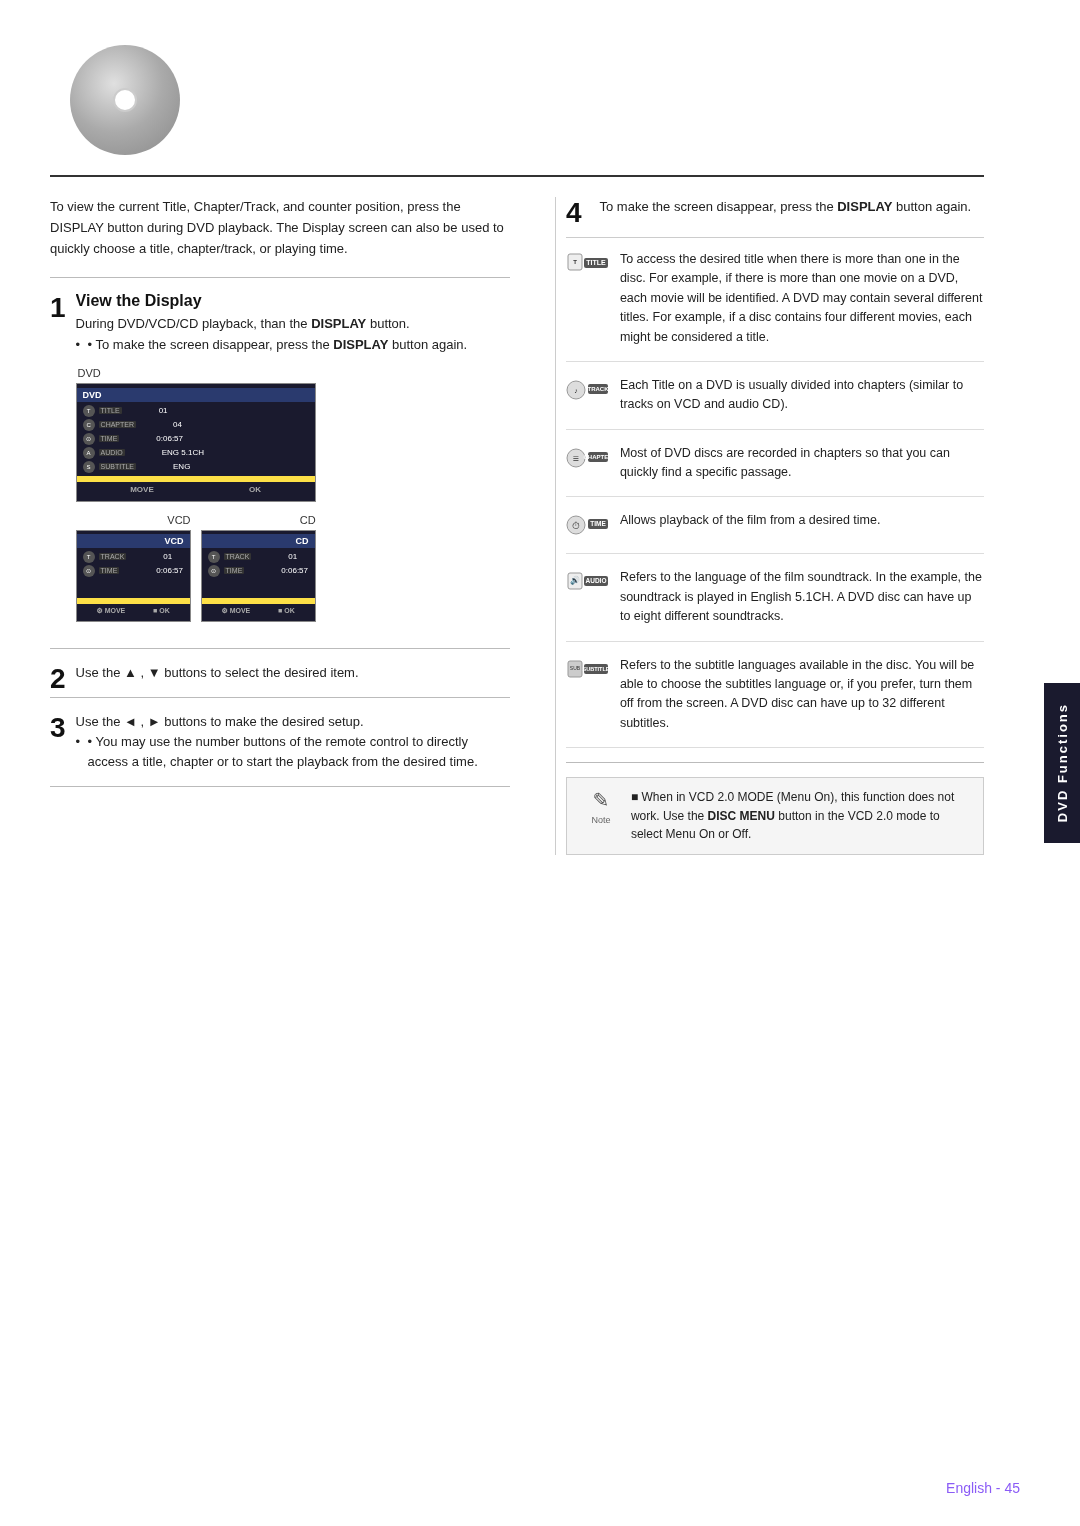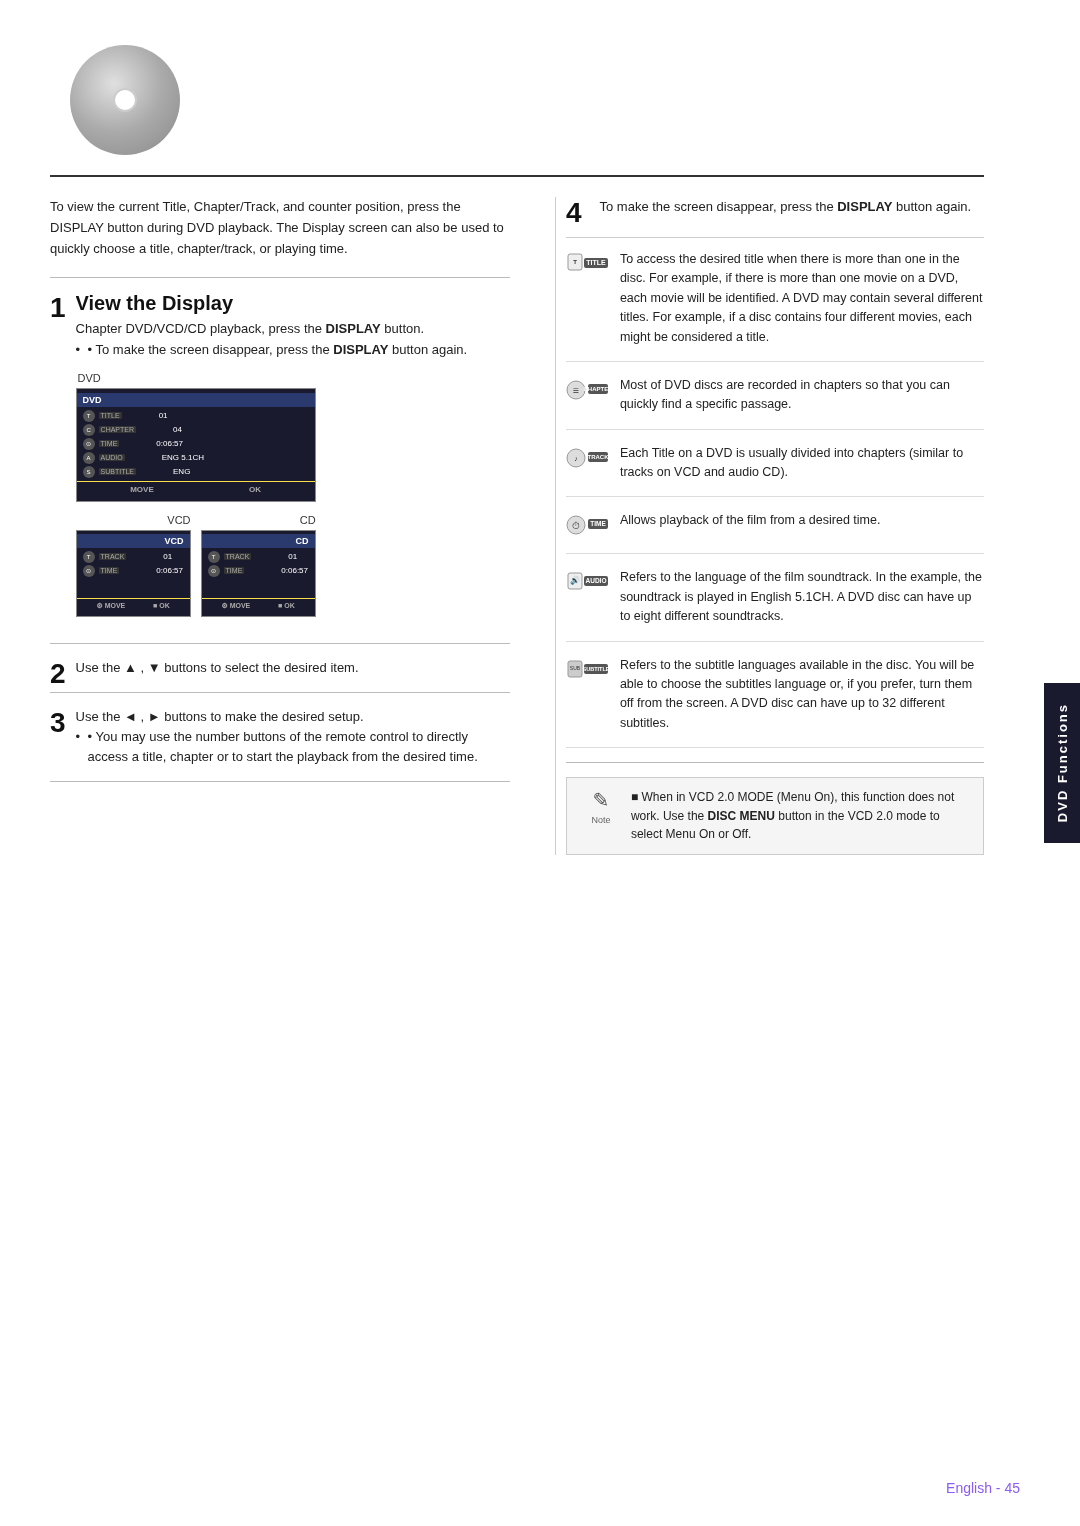--- a/index.html
+++ b/index.html
@@ -140,21 +140,21 @@
       margin-right: 10px;
       line-height: 1;
       margin-top: 2px;
     }
 
     .step-content {
       overflow: hidden;
     }
 
     .step-title {
-      font-size: 20px;
+      font-size: 16px;
       font-weight: 900;
       color: #111;
       margin-bottom: 4px;
     }
 
     .step-text {
       font-size: 13px;
       line-height: 1.55;
       color: #222;
     }
@@ -240,21 +240,21 @@
       color: #fff;
       font-size: 8px;
       padding-left: 33px;
     }
 
     .dvd-screen-footer {
       display: flex;
       justify-content: space-around;
       padding: 3px 6px;
       margin-top: 2px;
-      border-top: 1px solid #fde047;
+      border-top: 6px solid #fde047;
     }
 
     .dvd-screen-footer span {
       color: #aaa;
       font-size: 8px;
       font-weight: bold;
     }
 
     .small-screens-row {
       display: flex;
@@ -391,21 +391,21 @@
 
         <p class="intro-text">To view the current Title, Chapter/Track, and counter position, press the DISPLAY button during DVD playback. The Display screen can also be used to quickly choose a title, chapter/track, or playing time.</p>
 
         <hr class="divider-line">
 
         <div class="step">
           <span class="step-number">1</span>
           <div class="step-content">
             <div class="step-title">View the Display</div>
             <div class="step-text">
-              <span>Chapter DVD/VCD/CD playback, press the</span>
+              <span>During DVD/VCD/CD playback, than the</span>
               <strong>DISPLAY</strong>
               <span> button.</span>
             </div>
             <div class="bullet-item">
               <span>• To make the screen disappear, press the </span><strong>DISPLAY</strong><span> button again.</span>
             </div>
 
             <div class="display-mockups">
               <div class="mockup-label">DVD</div>
 
@@ -541,41 +541,41 @@
             </div>
             <div class="info-text">
               To access the desired title when there is more than one in the disc. For example, if there is more than one movie on a DVD, each movie will be identified. A DVD may contain several different titles. For example, if a disc contains four different movies, each might be considered a title.
             </div>
           </div>
 
           <div class="info-item">
             <div class="info-icon">
               <svg width="44" height="28">
                 <circle cx="10" cy="14" r="9" fill="#ddd" stroke="#999" stroke-width="1"></circle>
+                <text x="10" y="17" text-anchor="middle" font-size="7" fill="#333">♪</text>
+                <rect x="22" y="8" width="20" height="10" rx="2" fill="#555"></rect>
+                <text x="32" y="15" text-anchor="middle" font-size="6" fill="#fff" font-weight="bold">TRACK</text>
+              </svg>
+            </div>
+            <div class="info-text">
+              Each Title on a DVD is usually divided into chapters (similar to tracks on VCD and audio CD).
+            </div>
+          </div>
+
+          <div class="info-item">
+            <div class="info-icon">
+              <svg width="44" height="28">
+                <circle cx="10" cy="14" r="9" fill="#ddd" stroke="#999" stroke-width="1"></circle>
                 <text x="10" y="17" text-anchor="middle" font-size="7" fill="#333">☰</text>
                 <rect x="22" y="8" width="20" height="10" rx="2" fill="#555"></rect>
                 <text x="32" y="15" text-anchor="middle" font-size="6" fill="#fff" font-weight="bold">CHAPTER</text>
               </svg>
             </div>
             <div class="info-text">
               Most of DVD discs are recorded in chapters so that you can quickly find a specific passage.
-            </div>
-          </div>
-
-          <div class="info-item">
-            <div class="info-icon">
-              <svg width="44" height="28">
-                <circle cx="10" cy="14" r="9" fill="#ddd" stroke="#999" stroke-width="1"></circle>
-                <text x="10" y="17" text-anchor="middle" font-size="7" fill="#333">♪</text>
-                <rect x="22" y="8" width="20" height="10" rx="2" fill="#555"></rect>
-                <text x="32" y="15" text-anchor="middle" font-size="6" fill="#fff" font-weight="bold">TRACK</text>
-              </svg>
-            </div>
-            <div class="info-text">
-              Each Title on a DVD is usually divided into chapters (similar to tracks on VCD and audio CD).
             </div>
           </div>
 
           <div class="info-item">
             <div class="info-icon">
               <svg width="44" height="28">
                 <circle cx="10" cy="14" r="9" fill="#ddd" stroke="#999" stroke-width="1"></circle>
                 <text x="10" y="18" text-anchor="middle" font-size="10" fill="#333">⏱</text>
                 <rect x="22" y="8" width="20" height="10" rx="2" fill="#555"></rect>
                 <text x="32" y="15" text-anchor="middle" font-size="6.5" fill="#fff" font-weight="bold">TIME</text>

